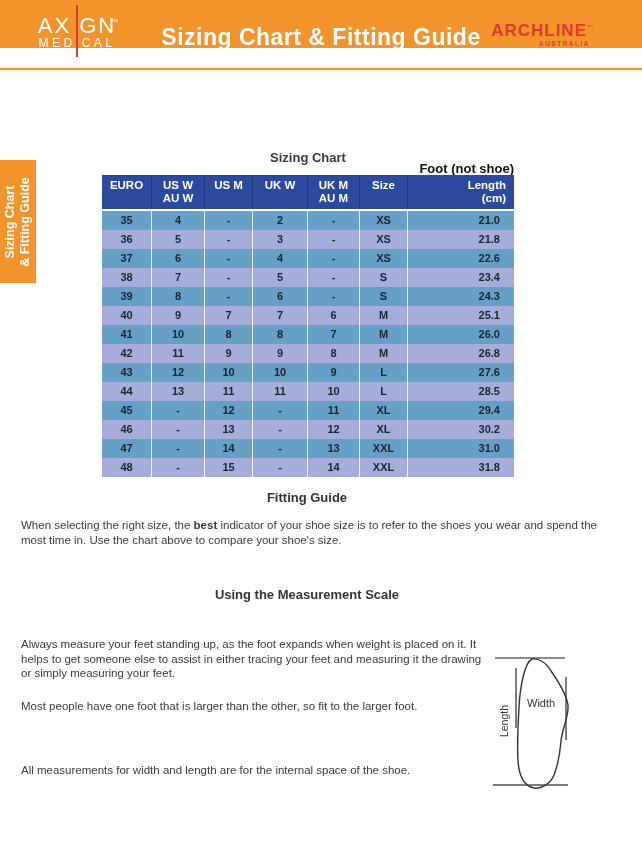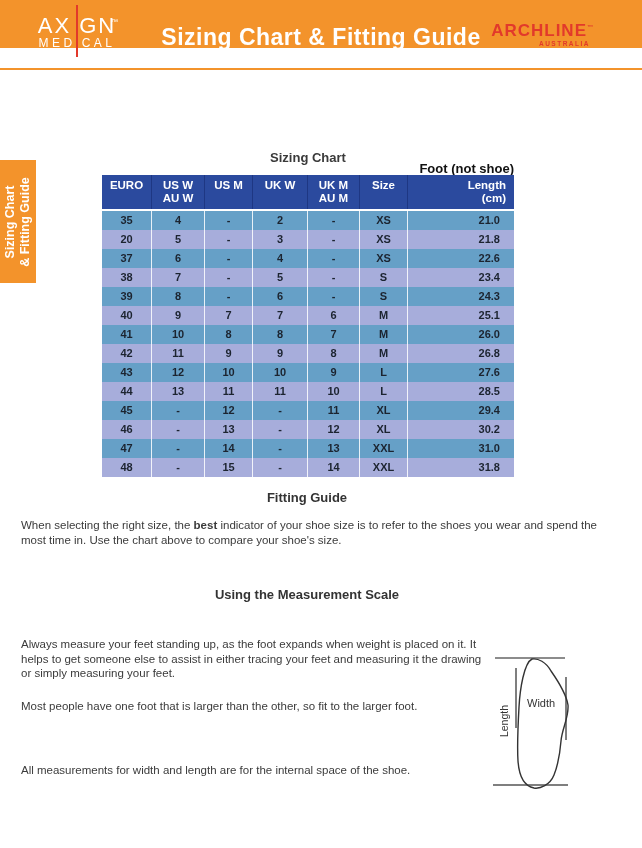--- a/index.html
+++ b/index.html
@@ -115,21 +115,21 @@
         <div class="t-row t-body-row blu">
           <div class="cell c0">35</div>
           <div class="cell c1">4</div>
           <div class="cell c2">-</div>
           <div class="cell c3">2</div>
           <div class="cell c4">-</div>
           <div class="cell c5">XS</div>
           <div class="cell c6">21.0</div>
         </div>
         <div class="t-row t-body-row lav">
-          <div class="cell c0">20</div>
+          <div class="cell c0">36</div>
           <div class="cell c1">5</div>
           <div class="cell c2">-</div>
           <div class="cell c3">3</div>
           <div class="cell c4">-</div>
           <div class="cell c5">XS</div>
           <div class="cell c6">21.8</div>
         </div>
         <div class="t-row t-body-row blu">
           <div class="cell c0">37</div>
           <div class="cell c1">6</div>

